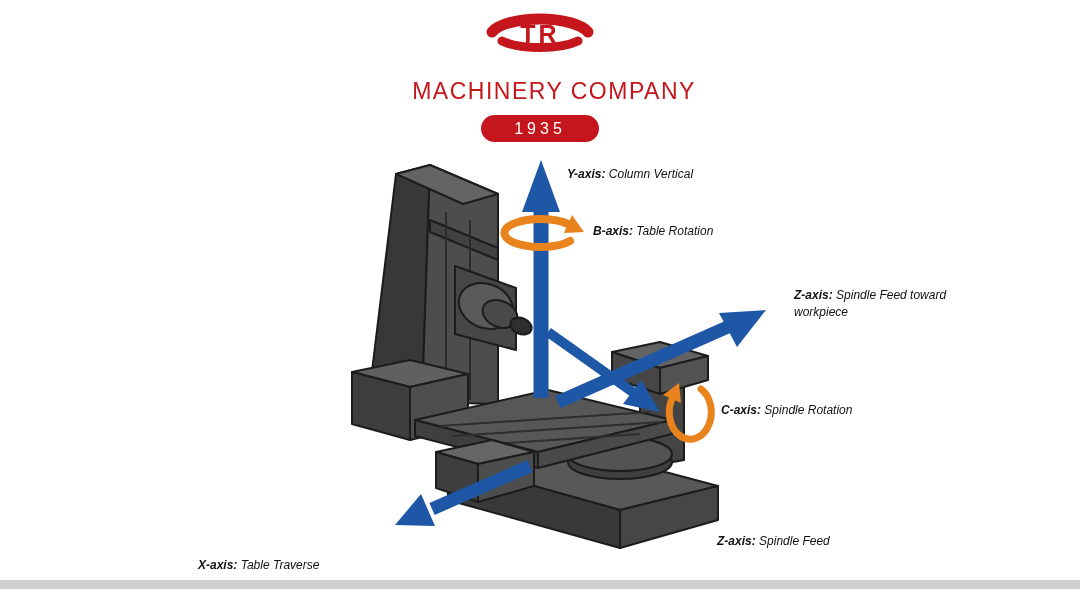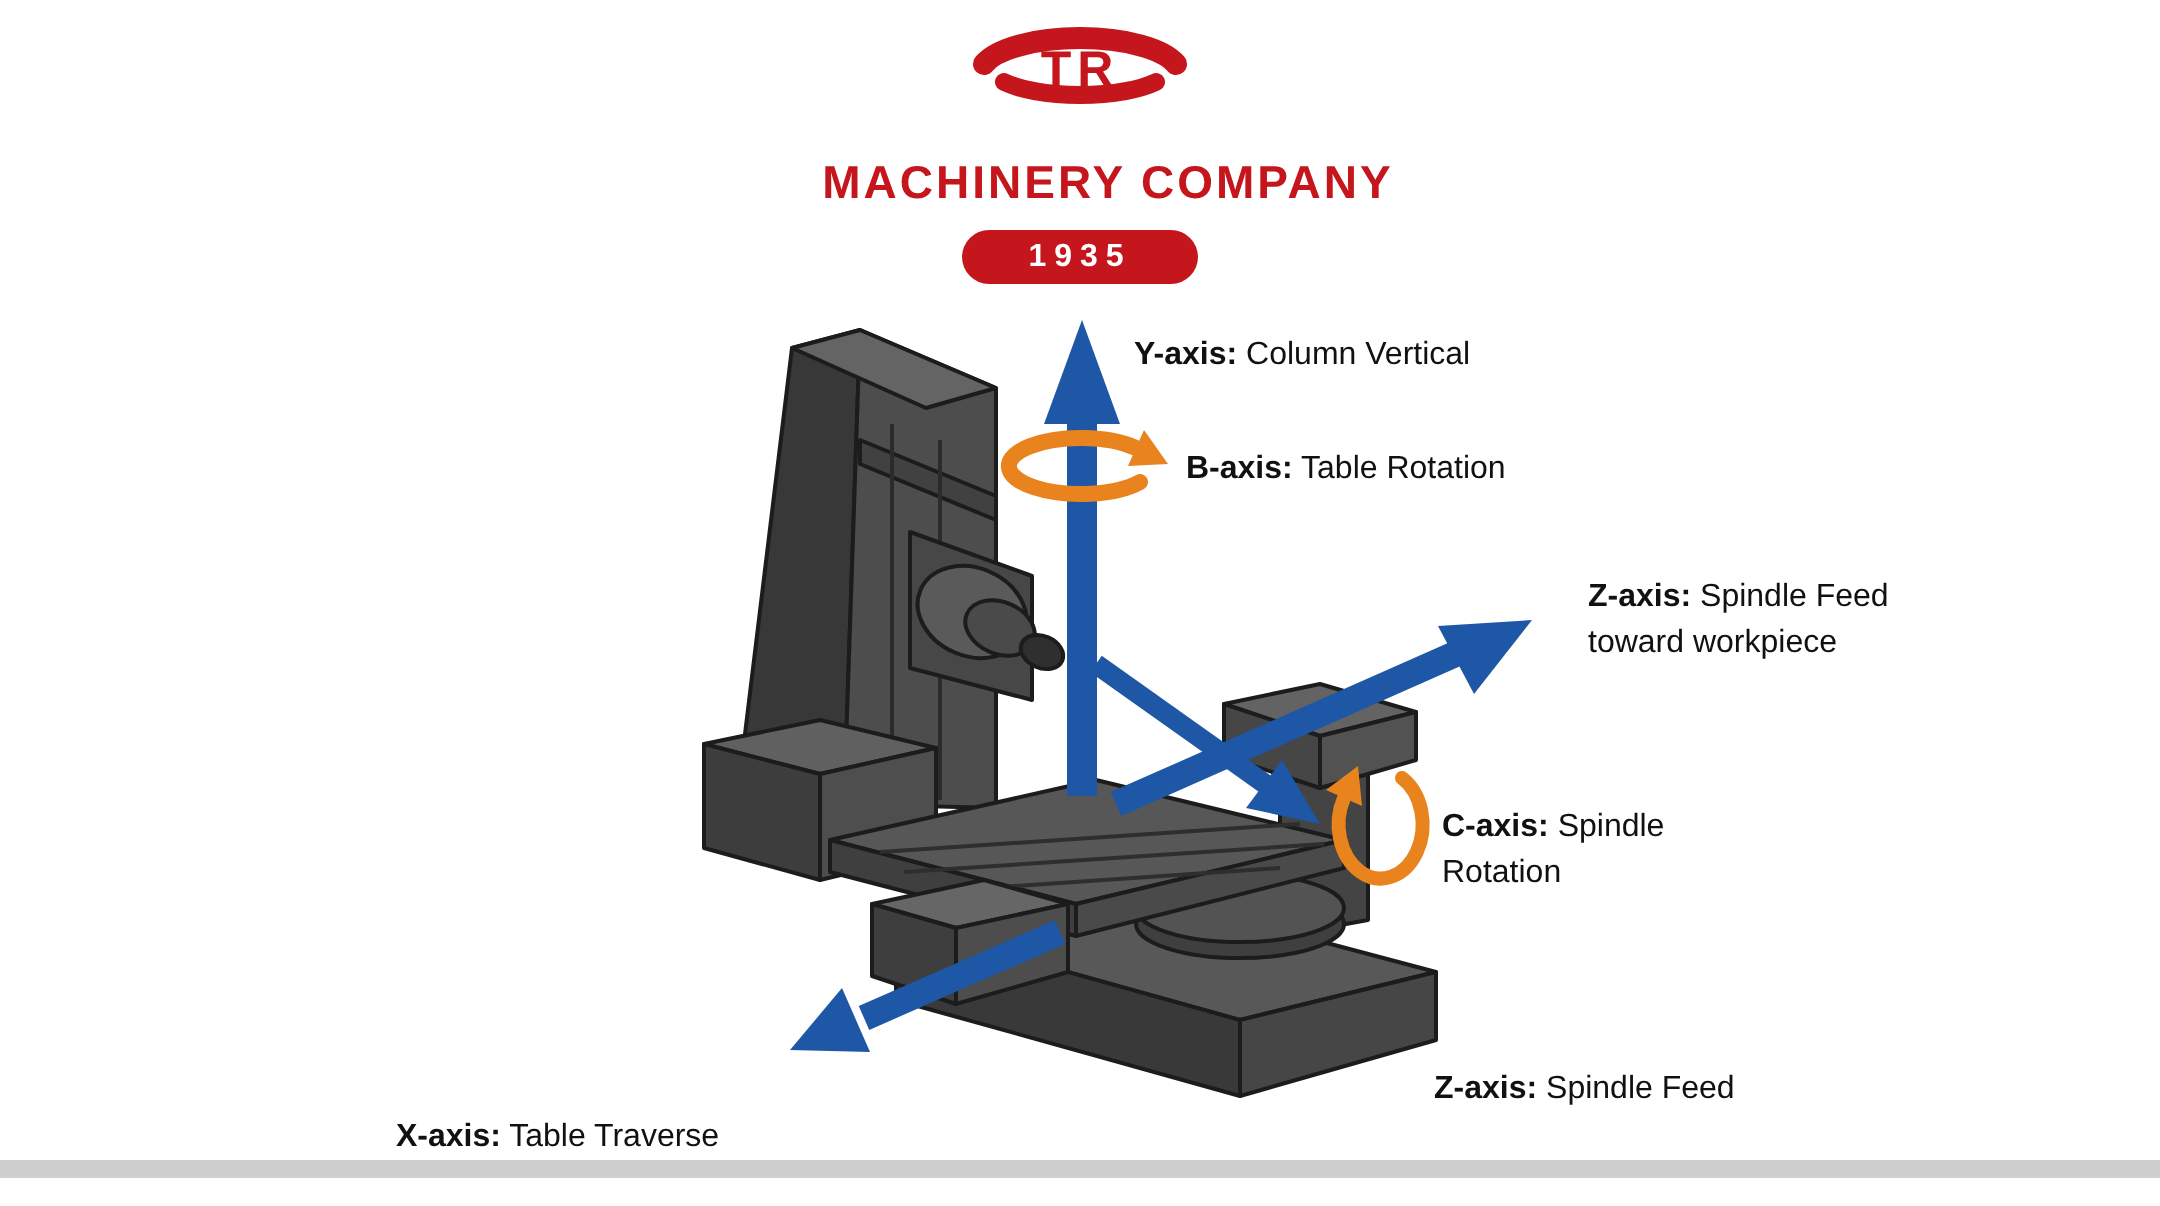--- a/index.html
+++ b/index.html
@@ -10,39 +10,40 @@
   }
   
   .logo { position:absolute; top:0; left:0; width:100%; text-align:center; }
   .emblem { display:block; margin:10px auto 0; }
   .emblem path { stroke:var(--brand-red,#c4161c); }
   .emblem text {
     font-family:"Liberation Sans", sans-serif; font-size:25px; font-weight:bold;
     letter-spacing:3px; fill:var(--brand-red,#c4161c);
   }
   .company {
-    margin-top:20px; font-size:23px; font-weight:700; letter-spacing:1.5px;
+    margin-top:20px; font-size:23px; font-weight:400; letter-spacing:1.5px;
     color:var(--brand-red,#c4161c);
     padding-left:28px;
   }
   .ribbon {
     margin:10px auto 0; width:118px; height:27px; border-radius:14px;
-    background:var(--brand-red,#c4161c); color:#fff; font-size:16px; font-weight:700;
+    background:var(--brand-red,#c4161c); color:#fff; font-size:16px; font-weight:400;
     letter-spacing:4px; line-height:27px; text-align:center;
   }
   
   .scene { position:absolute; left:0; top:0; width:1080px; height:603px; }
   .blue line { stroke:var(--arrow-blue,#1d57a5); }
   .blue polygon { fill:var(--arrow-blue,#1d57a5); stroke:none; }
   .orange path { stroke:var(--rotation-orange,#e8831d); fill:none; stroke-linecap:round; }
   .orange polygon { fill:var(--rotation-orange,#e8831d); stroke:none; }
   
   .axis-label {
-    position:absolute; font-size:16px; line-height:1.45;
+    position:absolute; font-size:12px; line-height:1.45;
     color:var(--label-text,#111111);
+    font-style:italic;
   }
   .axis-label .ax { font-weight:700; }
   .nowrap { white-space:nowrap; }
   
   .bottom-strip {
     position:absolute; left:0; bottom:0; width:100%; height:9px;
     background:var(--bottom-strip,#cfcfcf);
   }
 </style>
 </head>

